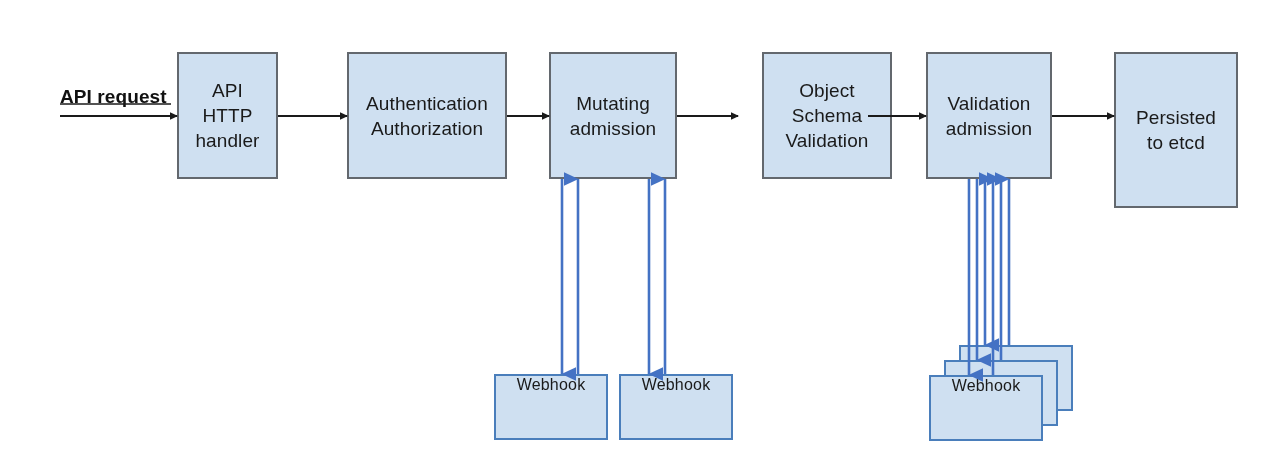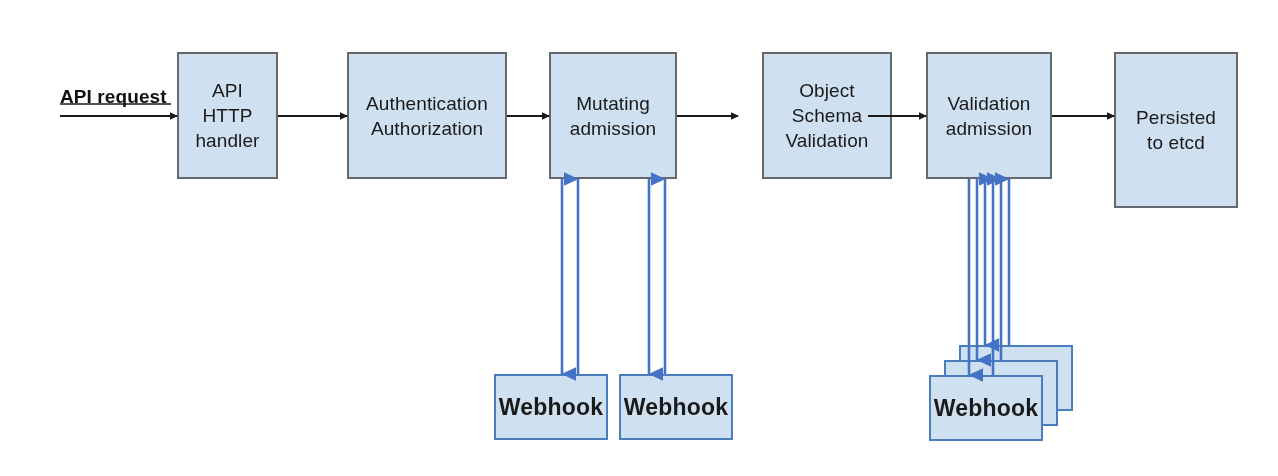--- a/index.html
+++ b/index.html
@@ -34,26 +34,26 @@
     font-size: 19px;
     line-height: 25px;
     letter-spacing: 0.1px;
   }
   .webhook-box {
     position: absolute;
     box-sizing: border-box;
     background: #cfe0f1;
     border: 2px solid #4a7ebb;
     display: flex;
-    align-items: center;
+    align-items: flex-start;
     justify-content: center;
     text-align: center;
     color: #1a1a1a;
-    font-size: 23px;
-    font-weight: 700;
+    font-size: 16px;
+    font-weight: 400;
     letter-spacing: 0.2px;
   }
   .entry-label {
     position: absolute;
     font-size: 19px;
     font-weight: 700;
     color: #111111;
     white-space: nowrap;
     letter-spacing: 0.1px;
   }

